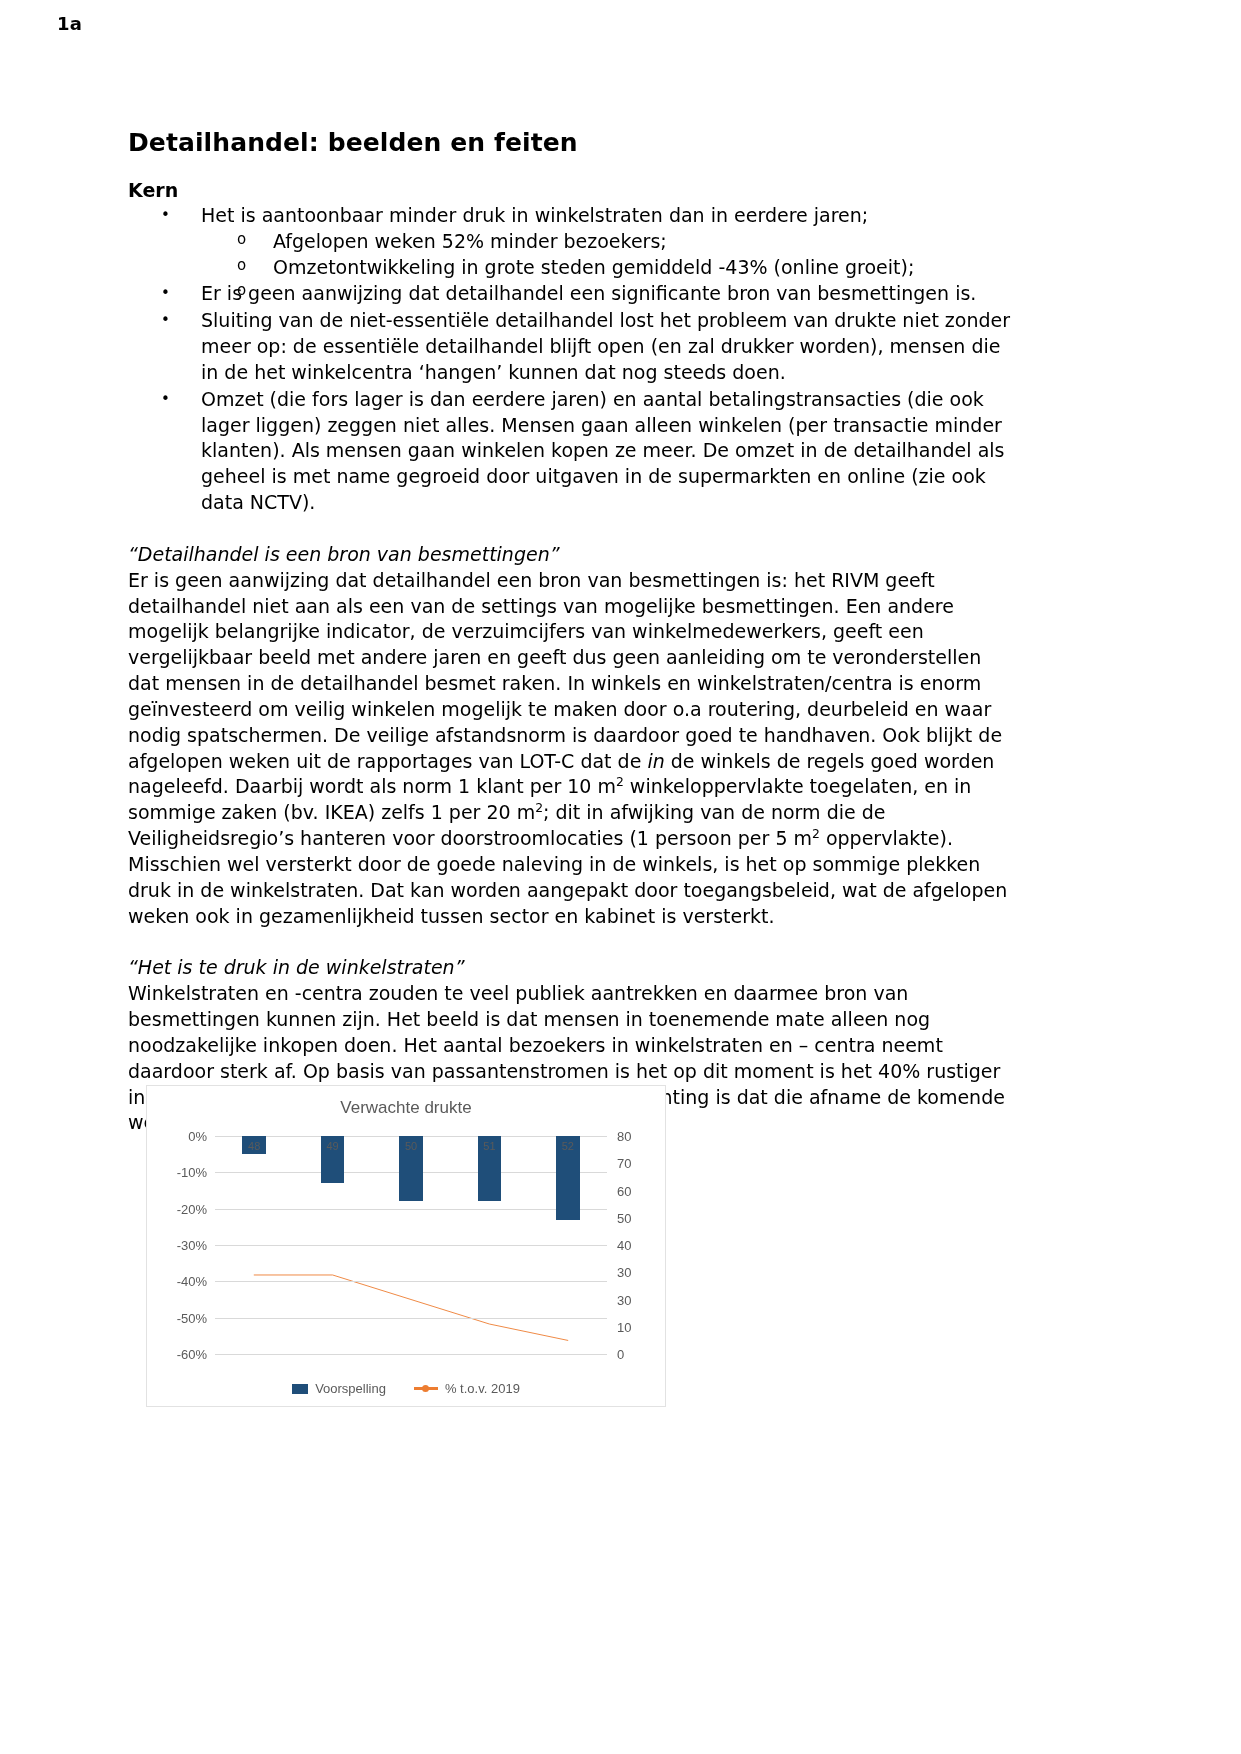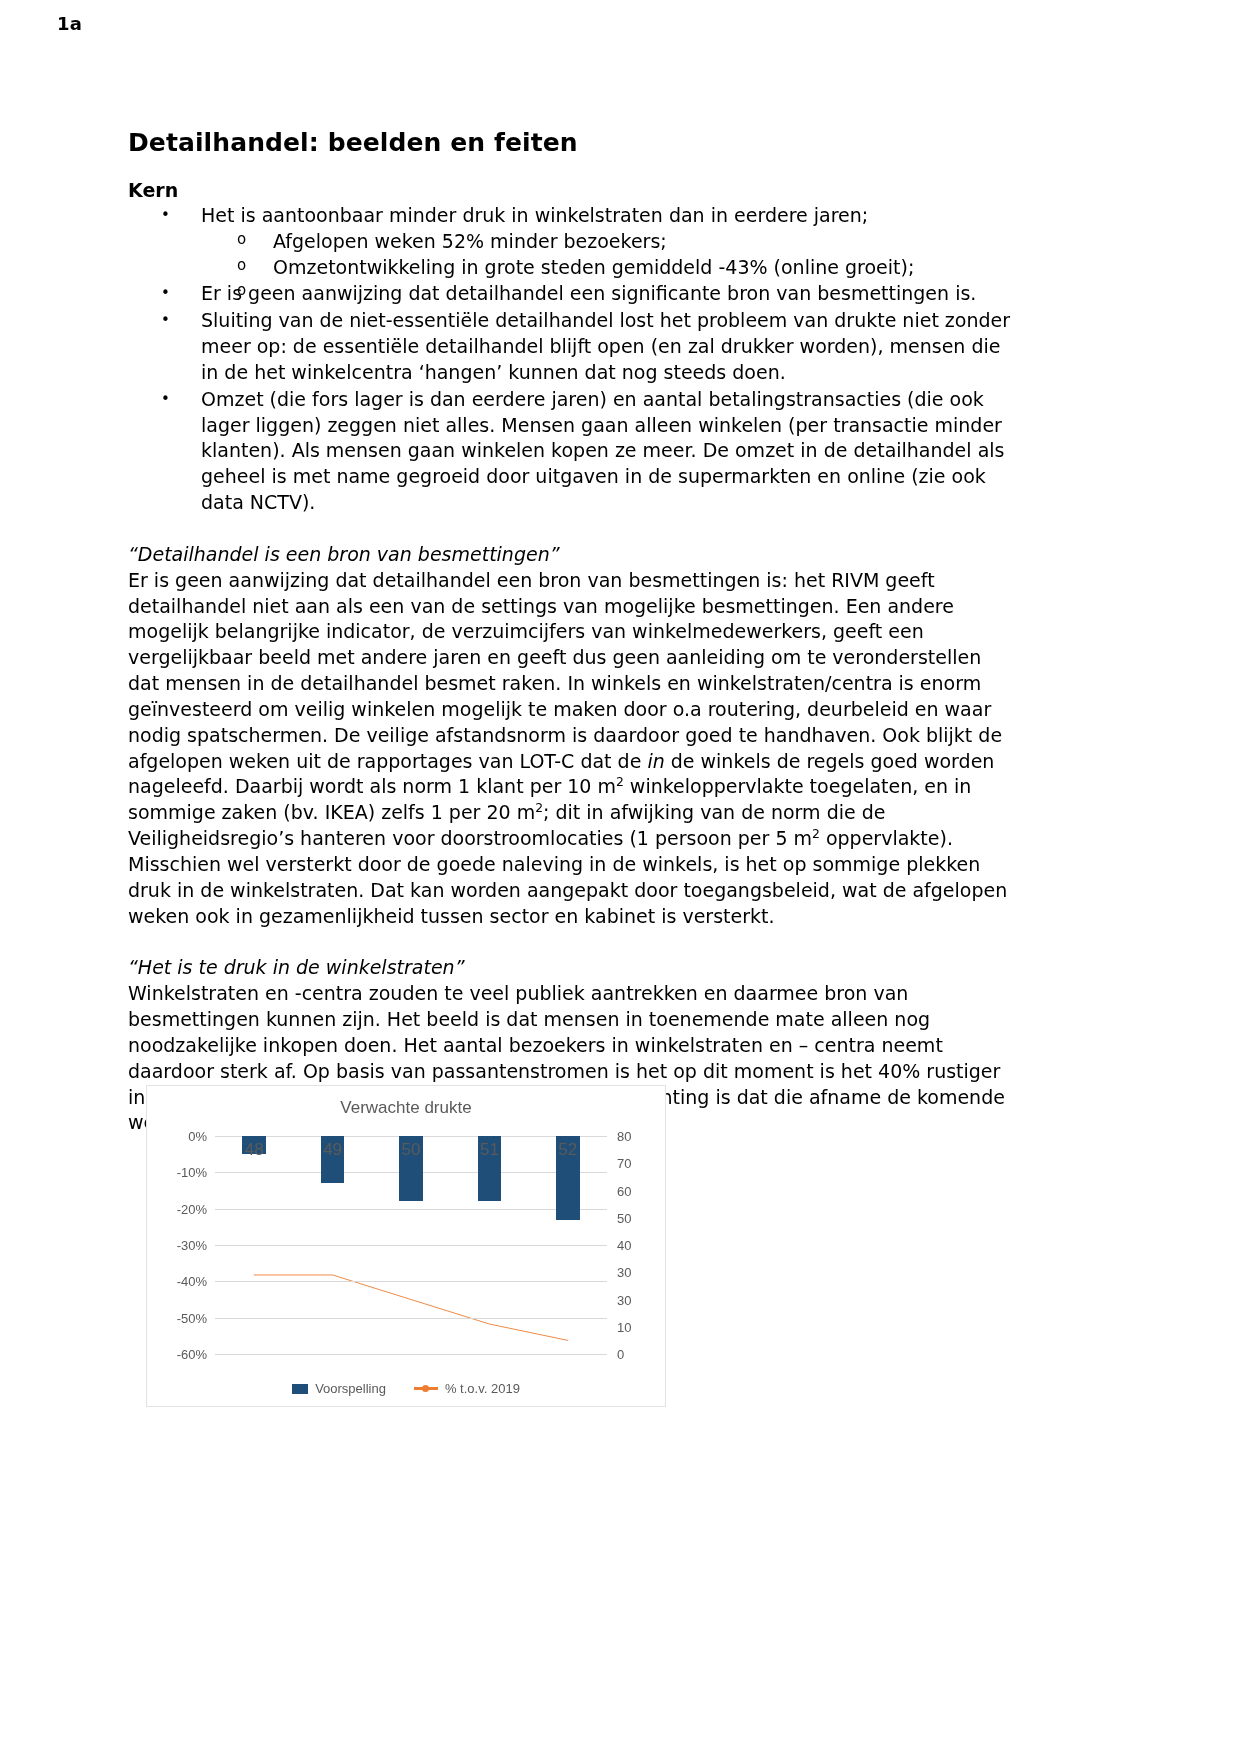--- a/index.html
+++ b/index.html
@@ -163,21 +163,21 @@
     font-family: "Liberation Sans", sans-serif;
   }
   .bar {
     position: absolute;
     bottom: 0;
     background: #1f4e79;
   }
   .cat-label {
     position: absolute;
     transform: translateX(-50%);
-    font-size: 17px;
+    font-size: 11px;
     color: #5a5a5a;
     font-family: "Liberation Sans", sans-serif;
     white-space: nowrap;
   }
   .line-svg {
     position: absolute;
     left: 0;
     top: 0;
     width: 100%;
     height: 100%;

